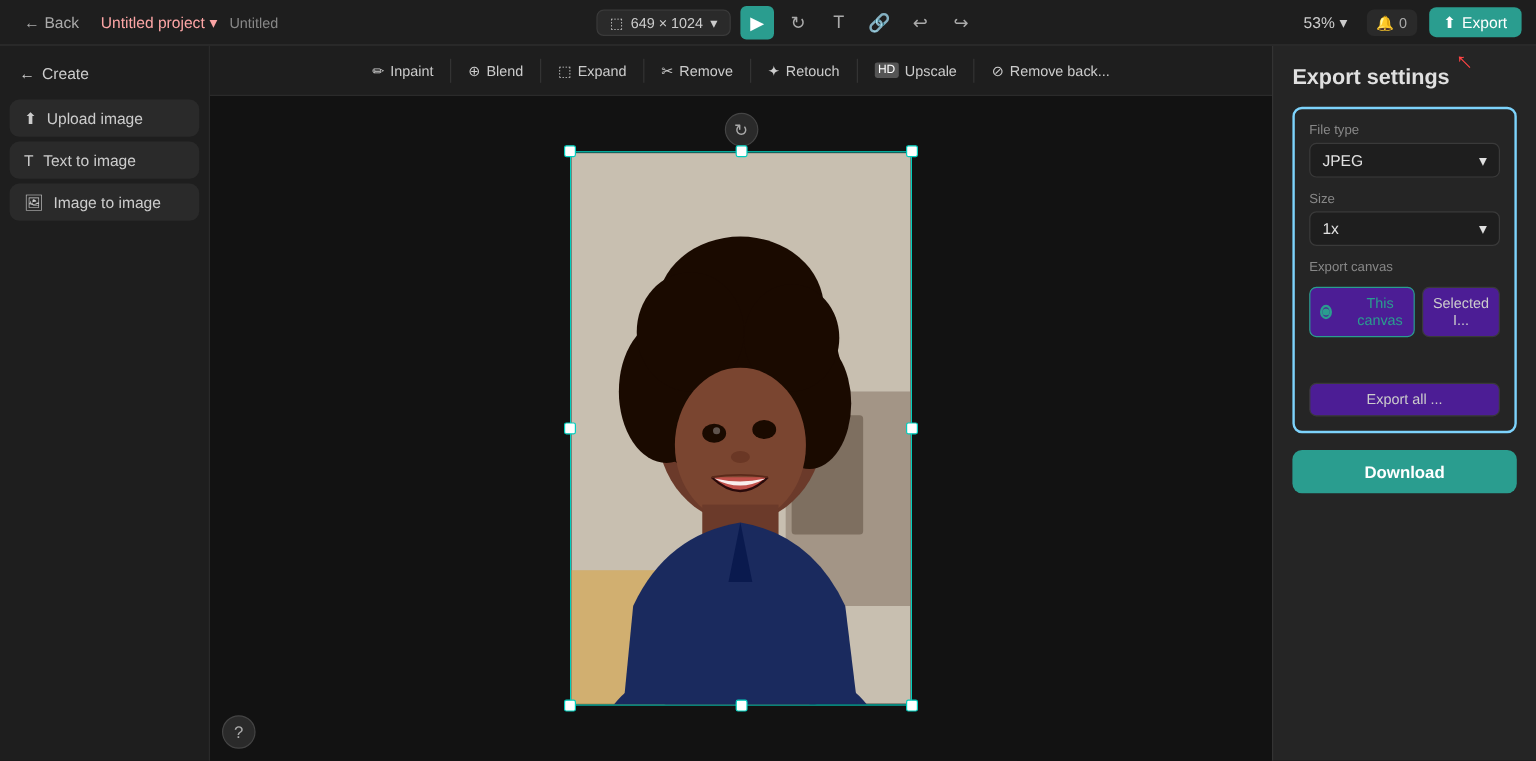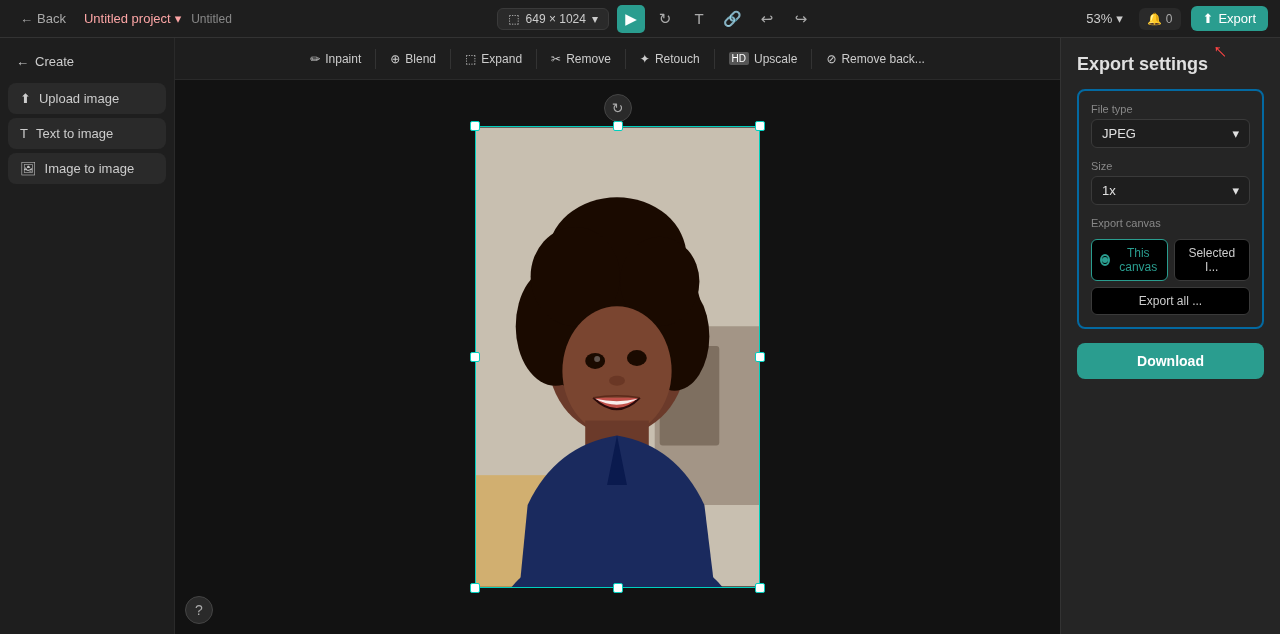--- a/index.html
+++ b/index.html
@@ -307,21 +307,21 @@
       flex-direction: column;
       gap: 14px;
       flex-shrink: 0;
     }
     .export-panel-title {
       font-size: 18px;
       font-weight: 600;
       color: #e0e0e0;
     }
     .export-section {
-      border: 2px solid #0369a1;
+      border: 2px solid #7dd3fc;
       border-radius: 8px;
       padding: 12px;
       display: flex;
       flex-direction: column;
       gap: 12px;
     }
     .export-field-label {
       font-size: 11px;
       color: #888;
       margin-bottom: 4px;
@@ -343,40 +343,41 @@
       display: flex;
       flex-direction: column;
       gap: 6px;
     }
     .export-options-row {
       display: flex;
       gap: 6px;
     }
     .export-option-btn {
       flex: 1;
-      background: #000000;
+      background: #4c1d95;
       border: 1px solid #3a3a3a;
       border-radius: 6px;
       padding: 6px 8px;
       color: #ccc;
       font-size: 12px;
       text-align: center;
       cursor: pointer;
       display: flex;
       align-items: center;
       justify-content: center;
-      gap: 8px;
+      gap: 20px;
     }
     .export-option-btn.active {
       border-color: #2a9d8f;
       color: #2a9d8f;
     }
     .export-option-btn.full-width {
       flex: none;
       width: 100%;
+      margin-top: 32px;
     }
     .radio-dot {
       width: 12px;
       height: 12px;
       border-radius: 50%;
       border: 2px solid #2a9d8f;
       display: flex;
       align-items: center;
       justify-content: center;
     }

